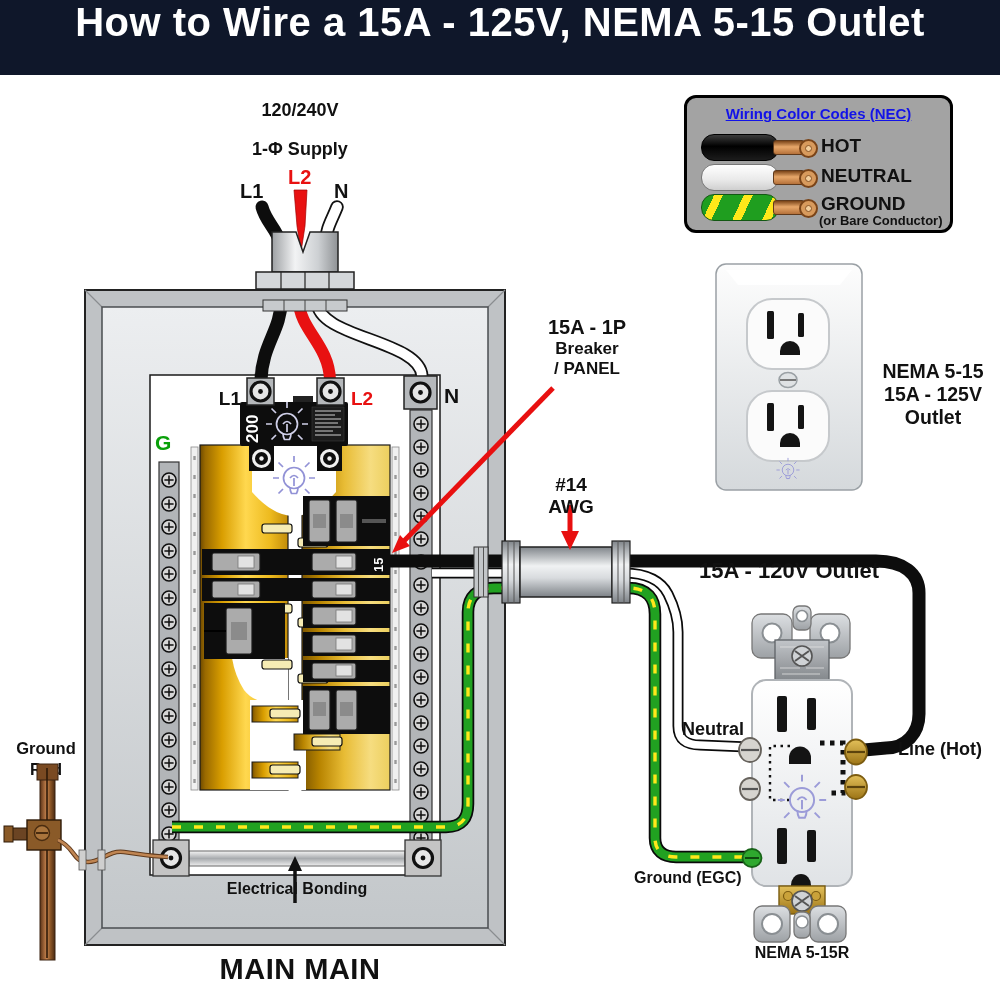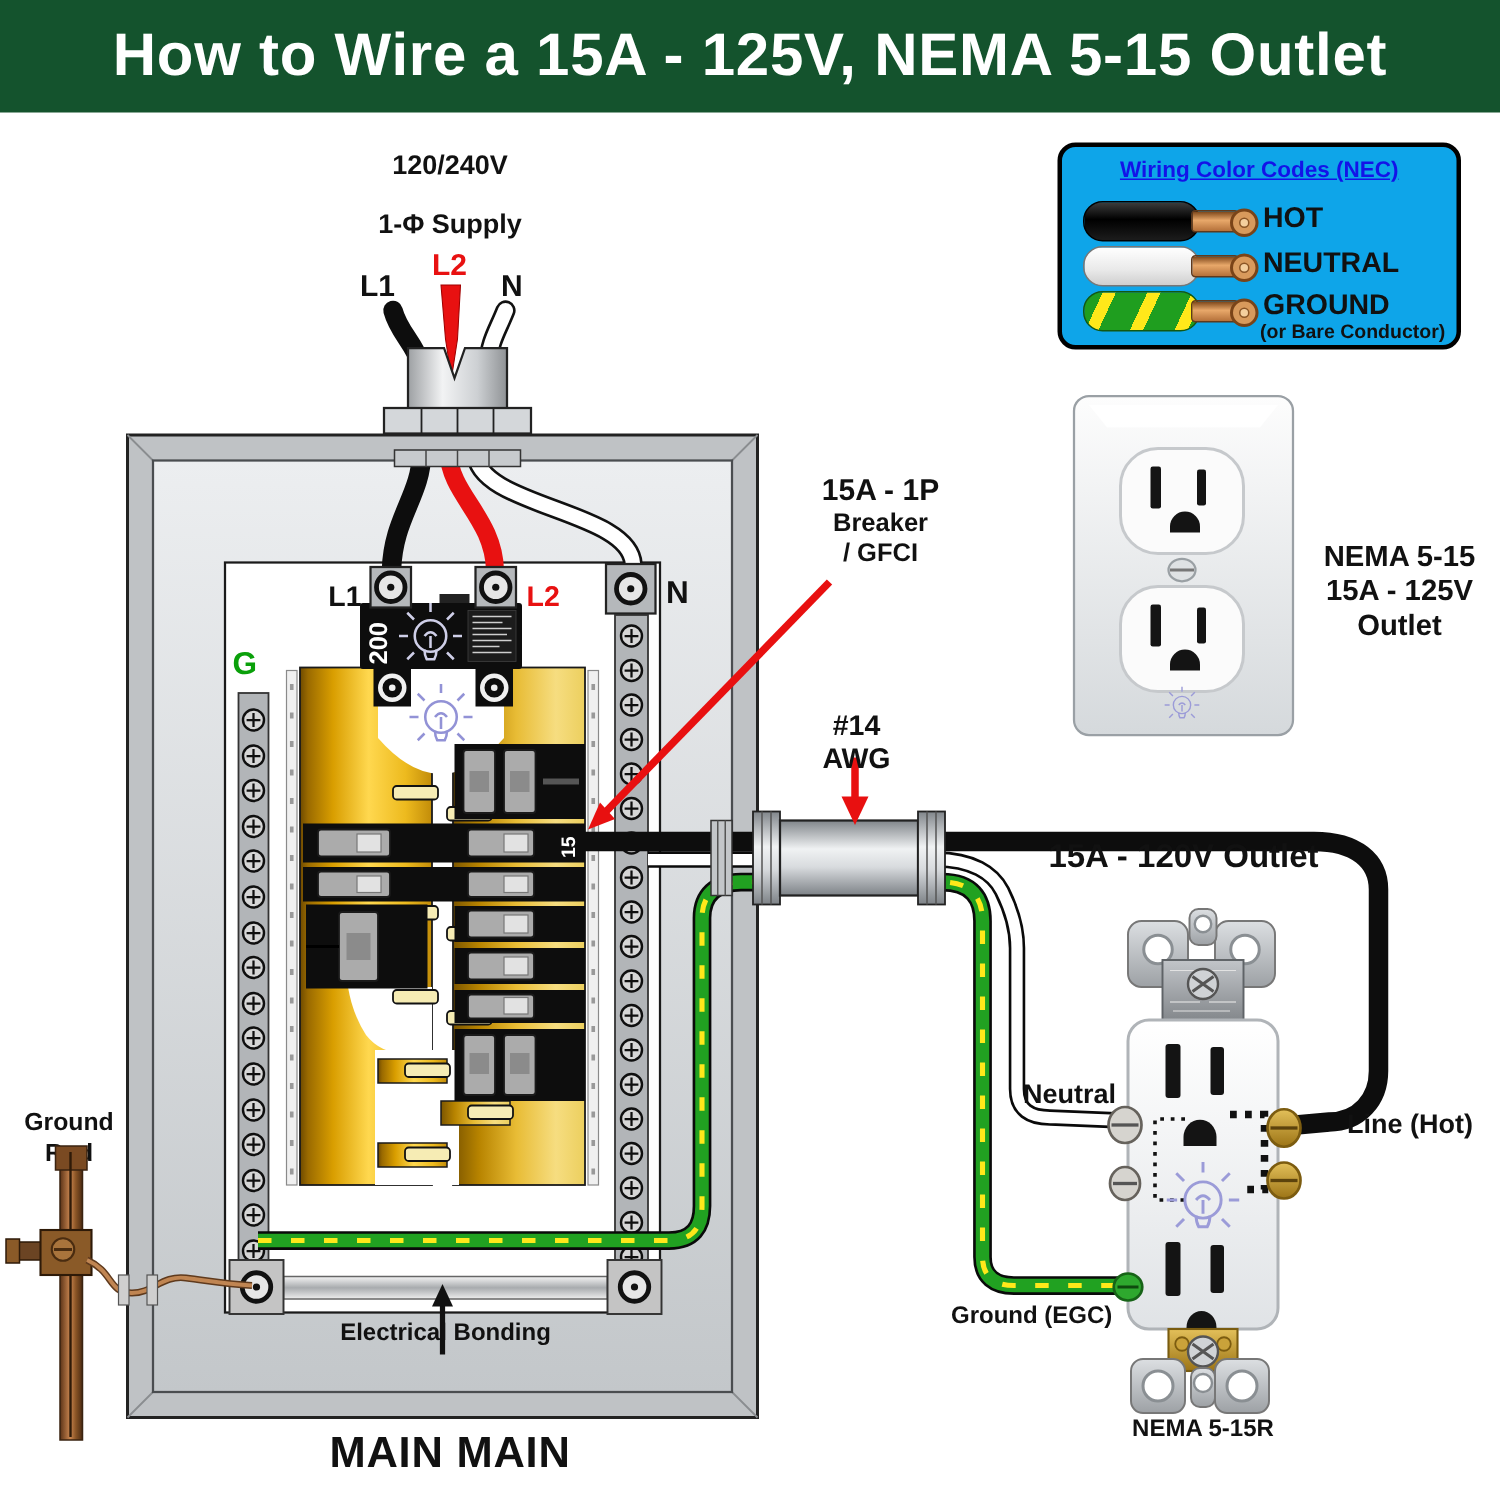--- a/index.html
+++ b/index.html
@@ -1,33 +1,33 @@
 <!DOCTYPE html>
 <html><head>
 <meta charset="utf-8">
 <style>
   html,body{margin:0;padding:0;background:#fff;}
   body{width:1000px;height:1000px;position:relative;overflow:hidden;
        font-family:"Liberation Sans",sans-serif;color:#111;}
   .abs{position:absolute;}
-  #titlebar{left:0;top:0;width:1000px;height:75px;background:#14532d;z-index:3;
-    display:flex;align-items:center;justify-content:center;}
+  #titlebar{left:0;top:0;width:1000px;height:75px;background:#0f172a;z-index:3;
+    display:flex;justify-content:center;}
   #titlebar span{color:#fff;font-size:40px;font-weight:bold;letter-spacing:.5px;}
   #diagram-svg{left:0;top:0;width:1000px;height:1000px;z-index:1;}
   .lbl{z-index:2;font-weight:bold;line-height:1.15;}
   .ctr{text-align:center;}
   .rt{text-align:right;}
   
   #supply-voltage{left:225px;top:100px;width:150px;font-size:18px;}
   #supply-phase{left:225px;top:123px;width:150px;font-size:18px;margin-top:16px;}
   #supply-l1{left:240px;top:180px;width:34px;font-size:20px;}
   #supply-l2{left:288px;top:166px;width:34px;font-size:20px;color:#e81111;}
   #supply-n{left:334px;top:180px;width:30px;font-size:20px;}
   
-  #legend{left:705px;top:95px;width:263px;height:132px;background:#0ea5e9;
+  #legend{left:684px;top:95px;width:263px;height:132px;background:#a3a3a3;
     border:3.5px solid #000;border-radius:12px;z-index:2;}
   #legend-title{position:absolute;left:0;top:7px;width:100%;text-align:center;
     color:#1313e8;font-size:15px;font-weight:bold;text-decoration:underline;}
   .lg-wire{position:absolute;left:14px;width:76px;height:25px;border-radius:13px;}
   .lg-hot{top:36px;background:linear-gradient(#3c3c3c,#000 45%,#1c1c1c);border:1px solid #000;}
   .lg-neu{top:66px;background:linear-gradient(#fff,#e9e9e9 60%,#cfcfcf);border:1px solid #777;}
   .lg-gnd{top:96px;border:1px solid #135813;
     background:repeating-linear-gradient(115deg,#1f9e1f 0 11px,#ffe81a 11px 19px,#1f9e1f 19px 27px);}
   .lg-copper{position:absolute;left:86px;width:30px;height:13px;border-radius:3px;
     background:linear-gradient(#7a4418,#e8a86a 45%,#b5713a);border:1px solid #5f3a1d;}
@@ -471,21 +471,21 @@
 </div>
 
 <div class="abs lbl rt" id="panel-l1">L1</div>
 <div class="abs lbl" id="panel-l2">L2</div>
 <div class="abs lbl" id="panel-n">N</div>
 <div class="abs lbl" id="panel-g">G</div>
 
 <div class="abs lbl ctr" id="breaker-callout">
   <div>15A - 1P</div>
   <div class="s">Breaker</div>
-  <div class="s">/ GFCI</div>
+  <div class="s">/ PANEL</div>
 </div>
 <div class="abs lbl ctr" id="awg-callout">
   <div>#14</div>
   <div>AWG</div>
 </div>
 
 <div class="abs lbl ctr" id="nema515-label">
   <div>NEMA 5-15</div>
   <div>15A - 125V</div>
   <div>Outlet</div>

